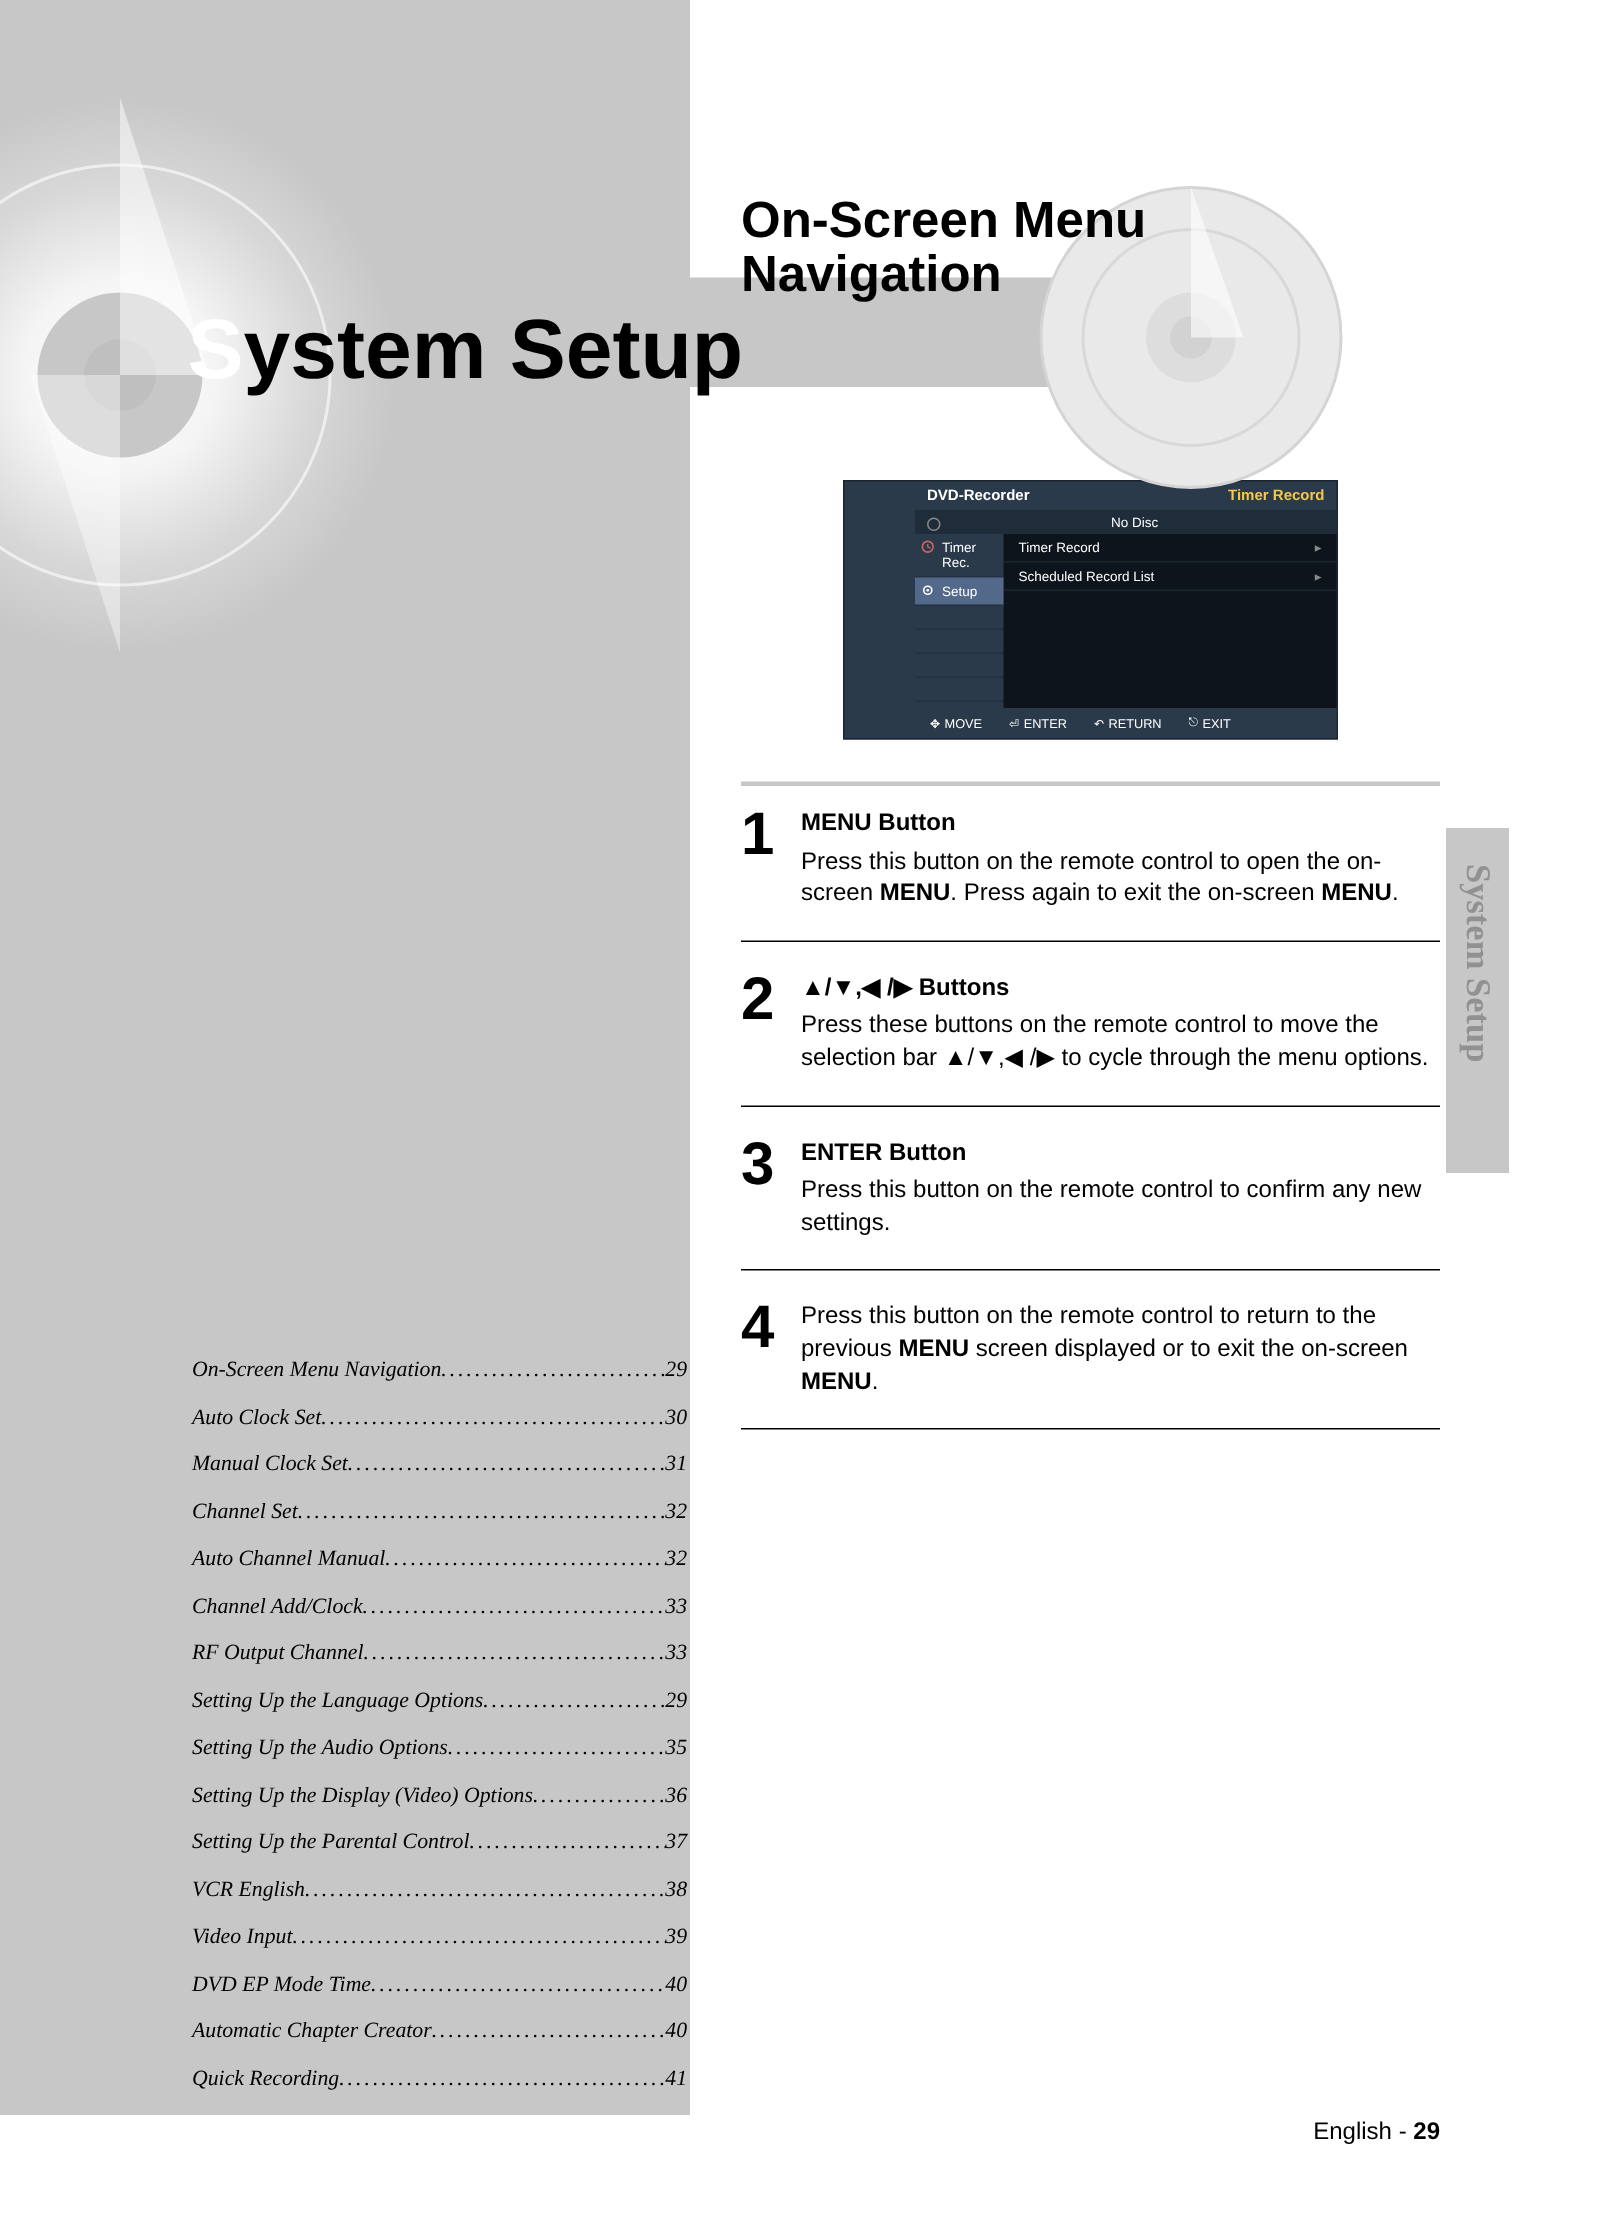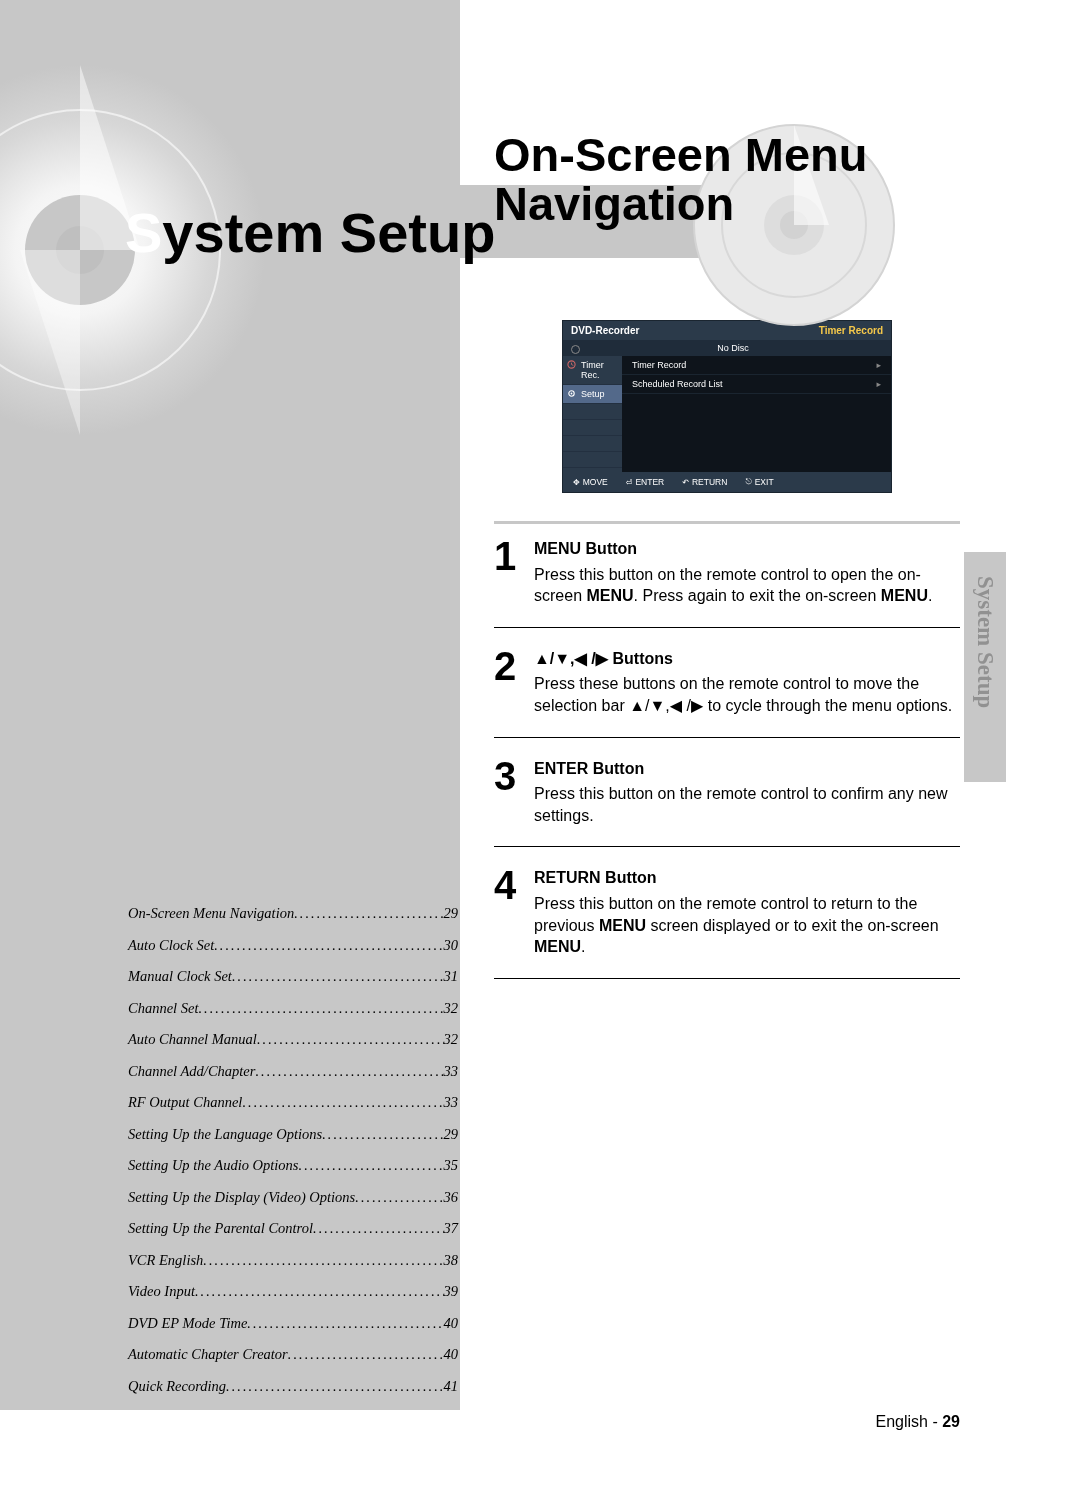--- a/index.html
+++ b/index.html
@@ -92,40 +92,41 @@
     z-index: 0;
   }
   .right-head-disc {
     position: absolute;
     top: -10px; left: 195px;
     width: 210px; height: 210px;
     z-index: 1;
   }
   .right-title {
     position: relative;
-    font-size: 47px;
+    font-size: 34px;
     font-weight: bold;
     line-height: 1.05;
     color: #000;
     z-index: 2;
   }
   .intro {
     font-size: 16px;
     line-height: 1.35;
     margin-bottom: 26px;
   }
   
   .osd {
     width: 330px;
     margin: 0 auto 28px auto;
     background: #2b3a4a;
     color: #fff;
     font-size: 10px;
     font-family: Arial, sans-serif;
     border: 1px solid #1a2530;
+    padding-left: 47px;
   }
   .osd-top {
     display: flex;
     justify-content: space-between;
     padding: 4px 8px;
     font-weight: bold;
   }
   .osd-top .r { color: #f5c84a; }
   .osd-status {
     padding: 3px 8px 3px 20px;
@@ -288,21 +289,21 @@
           <span class="label">Channel Set </span>
           <span class="dots"></span>
           <span class="pg">32</span>
         </div>
         <div class="toc-row">
           <span class="label">Auto Channel Manual</span>
           <span class="dots"></span>
           <span class="pg">32</span>
         </div>
         <div class="toc-row">
-          <span class="label">Channel Add/Chapter </span>
+          <span class="label">Channel Add/Clock </span>
           <span class="dots"></span>
           <span class="pg">33</span>
         </div>
         <div class="toc-row">
           <span class="label">RF Output Channel</span>
           <span class="dots"></span>
           <span class="pg">33</span>
         </div>
         <div class="toc-row">
           <span class="label">Setting Up the Language Options </span>
@@ -460,21 +461,20 @@
         <span class="ttl">ENTER Button</span>
         <span>Press this button on the remote control to confirm any new settings.</span>
       </div>
     </div>
 
     <hr class="hr-thin">
 
     <div class="step">
       <div class="step-num">4</div>
       <div class="step-body">
-        <span class="ttl">RETURN Button</span>
         <span>Press this button on the remote control to return to the previous </span><b>MENU</b><span> screen displayed or to exit the on-screen </span><b>MENU</b><span>.</span>
       </div>
     </div>
 
     <hr class="hr-thin">
 
   </div>
 
   <div class="side-tab">
     <div class="side-tab-text">System Setup</div>

